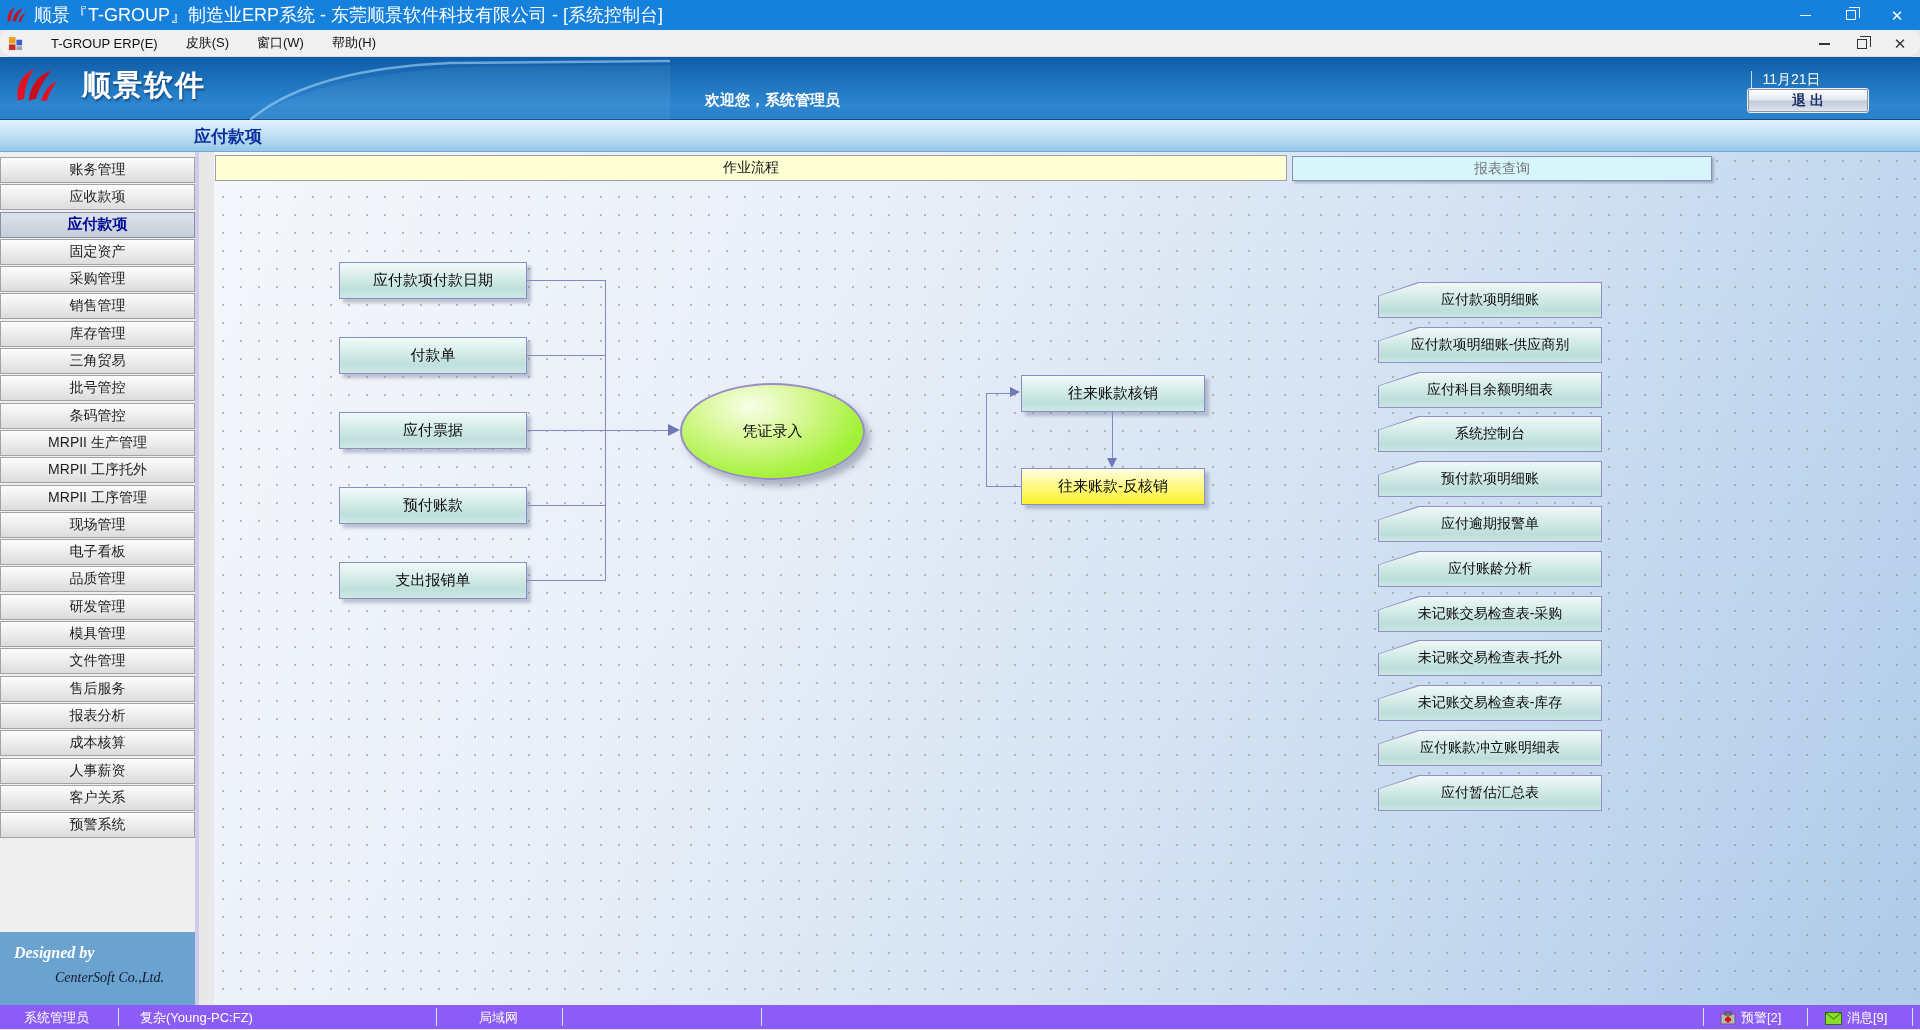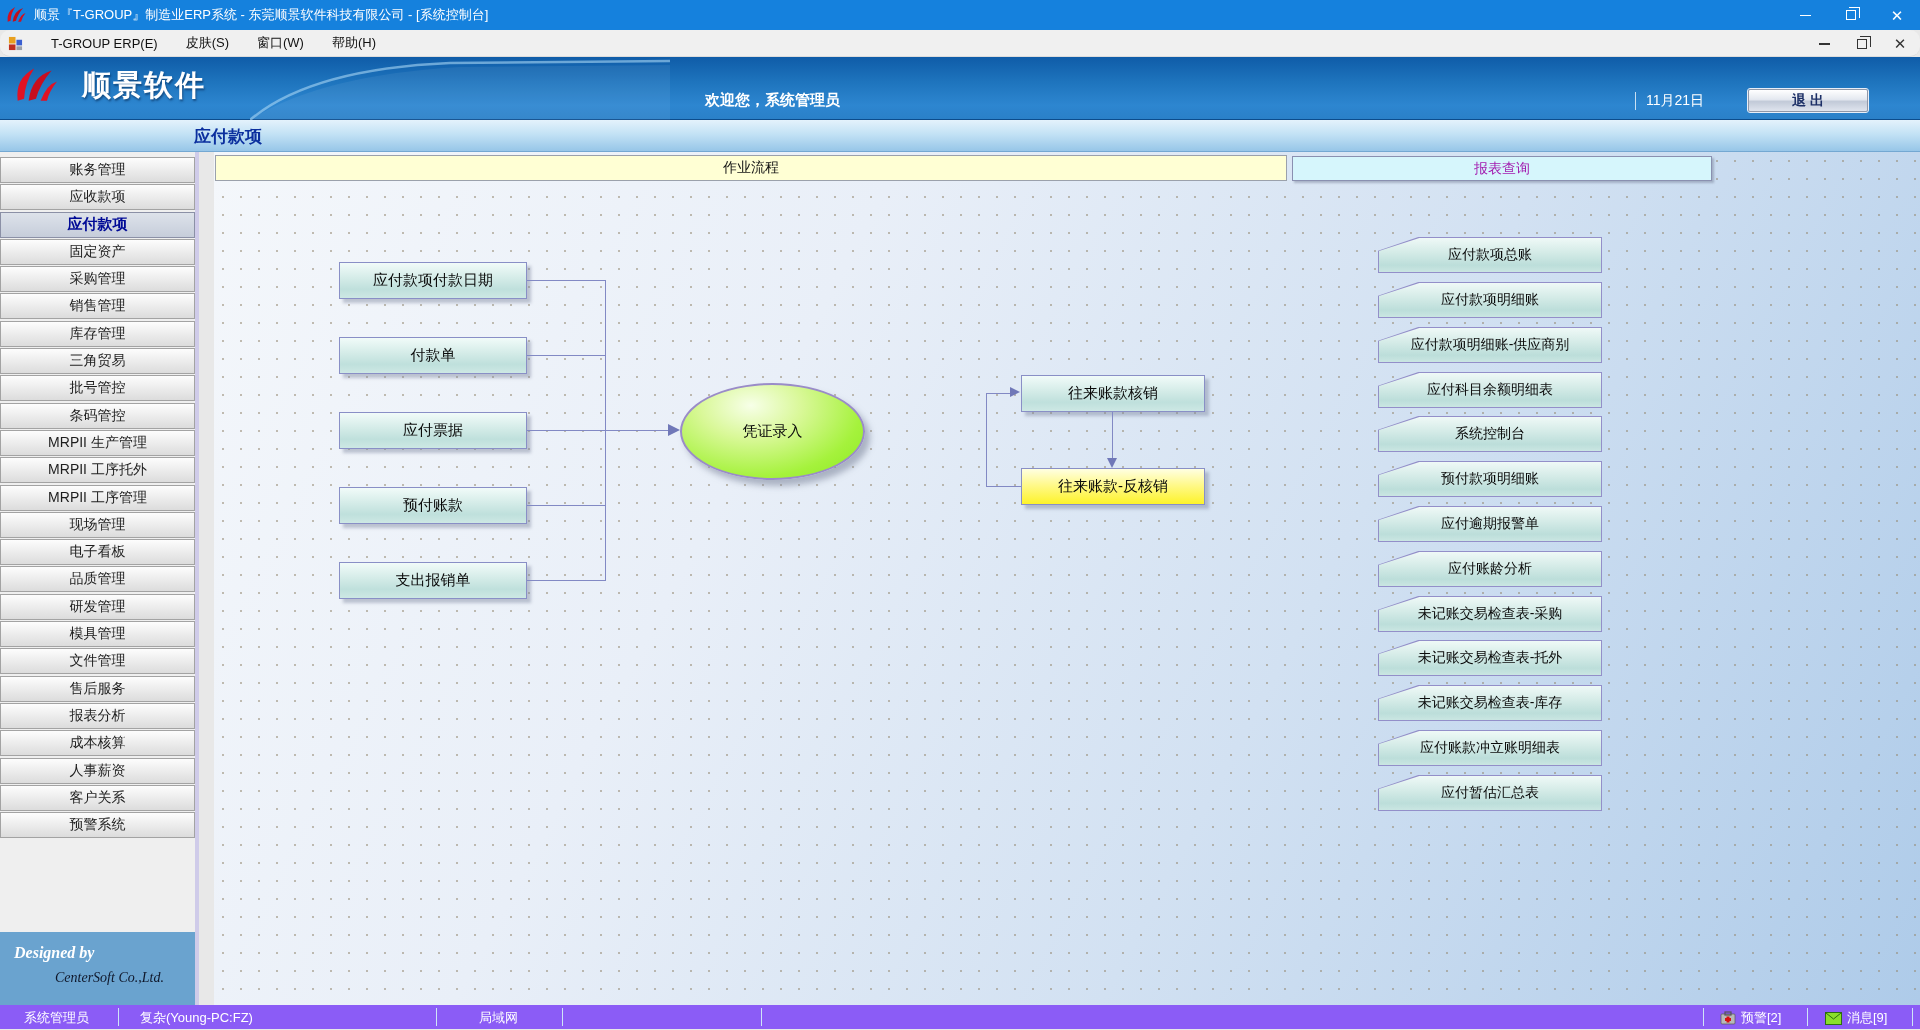--- a/index.html
+++ b/index.html
@@ -3,21 +3,21 @@
 <meta charset="utf-8">
 <style>
   * { margin:0; padding:0; box-sizing:border-box; }
   html,body { width:1920px; height:1030px; overflow:hidden; }
   body { font-family:"Liberation Sans","DejaVu Sans",sans-serif; }
   #app { position:relative; width:1920px; height:1030px; background:#e8e8e8; overflow:hidden; }
 
   
   .titlebar { position:absolute; top:0; left:0; width:100%; height:30px; background:#1581dd; display:flex; align-items:center; color:#fff; }
   .titlebar .appicon { width:20px; height:20px; margin:0 8px 0 6px; }
-  .titlebar .ttl { font-size:13px; }
+  .titlebar .ttl { font-size:18px; }
   .win-controls { position:absolute; right:0; top:0; height:30px; display:flex; }
   .wc-btn { width:46px; height:30px; display:flex; align-items:center; justify-content:center; color:#fff; font-size:14px; }
   .ic-min { display:inline-block; width:11px; border-bottom:1.5px solid currentColor; }
   .ic-restore { position:relative; width:10px; height:10px; border:1.2px solid currentColor; background:inherit; }
   .ic-restore::before { content:""; position:absolute; left:2px; top:-4px; width:10px; height:10px; border:1.2px solid currentColor; border-left:none; border-bottom:none; }
   .ic-close { font-size:15px; line-height:1; }
 
   
   .menubar { position:absolute; top:30px; left:0; width:100%; height:27px; background:#f0f0f0; border-bottom:1px solid #dcdcdc; display:flex; align-items:center; color:#111; font-size:13px;border-radius:10px; }
   .menubar .gridicon { width:15px; height:15px; margin:0 14px 0 8px; }
@@ -29,21 +29,21 @@
   .header { position:absolute; top:57px; left:0; width:100%; height:63px;
     background:linear-gradient(180deg,#0f5ca8 0%, #1e74bd 40%, #2d86d0 78%, #2a80c8 100%); border-bottom:1px solid #0c4c8c; }
   .swoosh { position:absolute; left:250px; top:0; width:420px; height:63px; opacity:.85; }
   .logo { position:absolute; left:14px; top:8px; display:flex; align-items:center; gap:24px; }
   .logo-text { color:#fff; font-size:29px; font-weight:bold; letter-spacing:2px; text-shadow:1px 2px 2px rgba(0,30,70,.5); }
   .nav-tabs { position:absolute; left:290px; bottom:0; height:35px; display:flex; }
   .nav-tab { width:96px; height:35px; display:flex; align-items:center; justify-content:center; color:#fff; font-size:15px; border-left:1px solid rgba(190,220,245,.45); cursor:pointer; }
   .nav-tab:last-child { border-right:1px solid rgba(190,220,245,.45); }
   .nav-tab.active { background:linear-gradient(180deg,#4a94cc,#5ba0d4); box-shadow:0 -4px 0 #4a94cc; }
   .welcome { position:absolute; left:705px; bottom:9px; color:#fff; font-size:15px; font-weight:bold; }
-  .hdr-right { position:absolute; right:52px; bottom:7px; display:flex; align-items:center; }
+  .hdr-right { position:absolute; right:52px; bottom:7px; display:flex; align-items:center;flex-direction:column; }
   .hdr-date { color:#fff; font-size:14px; border-left:1px solid rgba(255,255,255,.75); padding-left:10px; }
   .exit-btn { margin-left:44px; width:120px; height:23px; background:linear-gradient(180deg,#ffffff,#e4e8f0 45%,#c2cad8 55%,#dfe4ee); border:1px solid #8f97a8; outline:1px solid #e8eef8; border-radius:2px; color:#1c2f66; font-size:14px; font-weight:bold; display:flex; align-items:center; justify-content:center; cursor:pointer; }
 
   
   .pagetitle { position:absolute; top:120px; left:0; width:100%; height:32px;
     background:linear-gradient(180deg,#e4f2fc 0%,#c3e2f5 45%,#97c6e8 100%); border-bottom:1px solid #74a8d2; }
   .pagetitle span { position:absolute; left:194px; top:5px; font-size:17px; font-weight:bold; color:#0b2f9e; }
 
   
   .sidebar { position:absolute; top:152px; left:0; width:199px; height:853px; background:#efefef; border-right:4px solid #cfcbe9; }
@@ -53,21 +53,21 @@
   .designed { position:absolute; left:0; top:780px; width:195px; height:73px; background:#6aa3cf; color:#fff; font-family:"Liberation Serif","DejaVu Serif",serif; font-style:italic; }
   .designed .d1 { position:absolute; left:14px; top:12px; font-size:16px; font-weight:bold; }
   .designed .d2 { position:absolute; left:55px; top:38px; font-size:14px; color:#0f172a; }
 
   
   .main { position:absolute; top:152px; left:214px; right:0; height:853px;
     background-image:radial-gradient(rgba(150,138,115,.55) 1px, transparent 1.3px),
       linear-gradient(118deg,#f4f7fb 0%,#e9eff8 32%,#d2e1f2 62%,#aecbe9 100%);
     background-size:18px 18px, 100% 100%; }
   .wf-tab { position:absolute; left:1px; top:3px; width:1072px; height:26px; background:#ffffd4; border:1px solid #9ba1ab; display:flex; align-items:center; justify-content:center; font-size:14px; color:#111; cursor:pointer; }
-  .rp-tab { position:absolute; left:1078px; top:4px; width:420px; height:25px; background:#d6f6fc; border:1px solid #8a90b0; box-shadow:2px 2px 2px rgba(110,120,145,.45); display:flex; align-items:center; justify-content:center; font-size:14px; color:#a21caf; cursor:pointer; }
+  .rp-tab { position:absolute; left:1078px; top:4px; width:420px; height:25px; background:#d6f6fc; border:1px solid #8a90b0; box-shadow:2px 2px 2px rgba(110,120,145,.45); display:flex; align-items:center; justify-content:center; font-size:14px; color:#737373; cursor:pointer; }
 
   
   .fbox { position:absolute; width:188px; height:37px; display:flex; align-items:center; justify-content:center; font-size:15px; color:#0a0a0a;
     background:linear-gradient(180deg,#f1fbf9 0%,#d3ebe7 45%,#bfe0dc 75%,#cde8e4 100%); border:1px solid #898fc6; box-shadow:4px 4px 3px rgba(125,132,158,.45); cursor:pointer; }
   .fbox.yellow { background:linear-gradient(180deg,#ffffe2 0%,#fff98c 45%,#fdf32a 100%); }
   .fnode { position:absolute; left:466px; top:231px; width:185px; height:97px; border-radius:50%;
     background:radial-gradient(ellipse at 38% 22%, #f7ffe8 0%, #d9f898 32%, #a5f23c 70%, #8aea20 100%); border:2px solid #9a8cc8; box-shadow:5px 6px 6px rgba(120,130,152,.55); display:flex; align-items:center; justify-content:center; font-size:15px; color:#0a0a0a; cursor:pointer; }
 
   
   .ln { position:absolute; background:#8289c4; }
@@ -212,23 +212,20 @@
 
     <div class="fbox" style="left:807px; top:223px; width:184px;">往来账款核销</div>
     <div class="ln" style="left:898px; top:260px; width:1px; height:46px;"></div>
     <div class="ah-down" style="left:893px; top:306px;"></div>
     <div class="fbox yellow" style="left:807px; top:316px; width:184px;">往来账款-反核销</div>
     <div class="ln" style="left:772px; top:242px; width:1px; height:93px;"></div>
     <div class="ln" style="left:772px; top:334px; width:35px; height:1px;"></div>
     <div class="ln" style="left:772px; top:241px; width:26px; height:1px;"></div>
     <div class="ah-right" style="left:796px; top:235px; border-top-width:5px; border-bottom-width:5px; border-left-width:10px;"></div>
 
-    <div class="rbtn" style="top:85px;">
-        <div class="rbtn-in">应付款项总账</div>
-      </div>
     <div class="rbtn" style="top:130px;">
         <div class="rbtn-in">应付款项明细账</div>
       </div>
     <div class="rbtn" style="top:175px;">
         <div class="rbtn-in">应付款项明细账-供应商别</div>
       </div>
     <div class="rbtn" style="top:220px;">
         <div class="rbtn-in">应付科目余额明细表</div>
       </div>
     <div class="rbtn" style="top:264px;">

